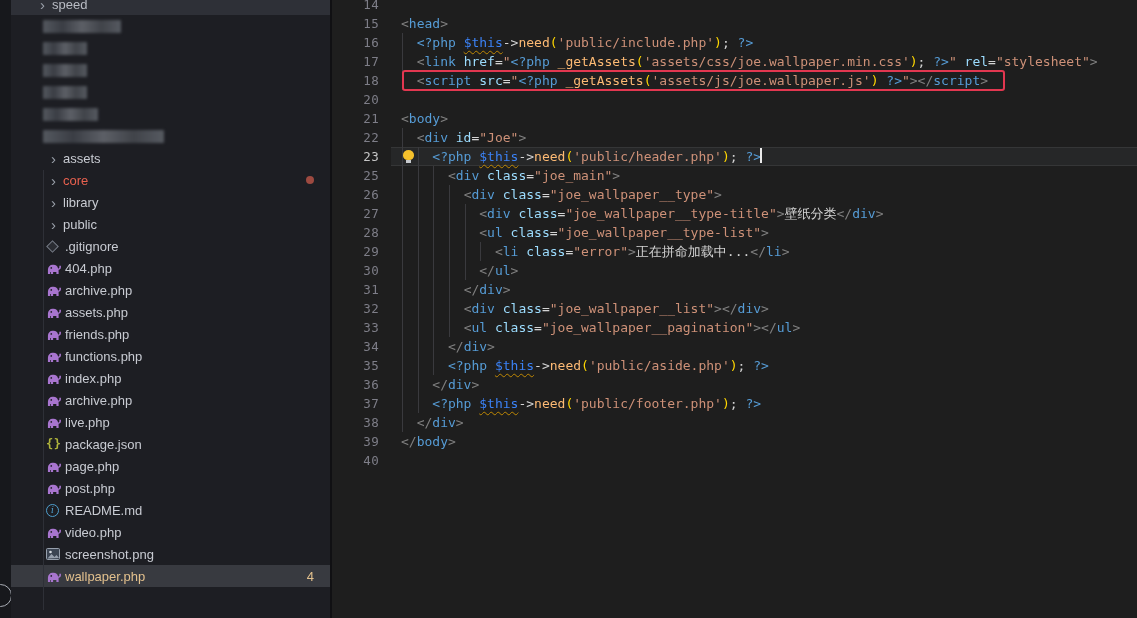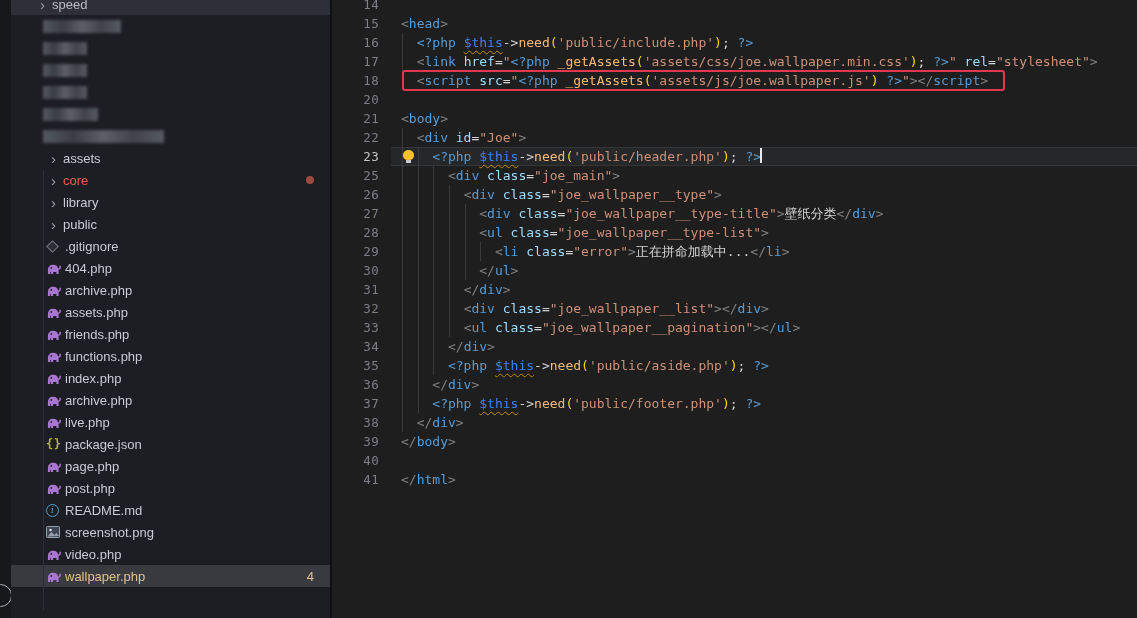--- a/index.html
+++ b/index.html
@@ -226,36 +226,36 @@
           <span class="lbl ">post.php</span>
         </div>
         <div class="row l1">
           <span class="icbox">
             <span class="ic-info">i</span>
           </span>
           <span class="lbl ">README.md</span>
         </div>
         <div class="row l1">
           <span class="icbox">
+            <svg width="15" height="13" viewBox="0 0 16 14">
+              <path fill="#a875cf" d="M2 13 V8 a5 5 0 0 1 5-5 h1 a5 5 0 0 1 4.9 4 c.9 0 1.4-.5 1.4-1.4 V4 H16 v1.6 c0 1.5-1 2.6-2.5 2.7 V13 h-2.4 v-2.3 H7.6 V13 H5.2 v-2.3 H4.4 V13 Z"></path>
+              <circle cx="5.6" cy="6.4" r=".9" fill="#1d1e23"></circle>
+            </svg>
+          </span>
+          <span class="lbl ">video.php</span>
+        </div>
+        <div class="row l1">
+          <span class="icbox">
             <svg width="14" height="12" viewBox="0 0 14 12">
               <rect x="0.5" y="0.5" width="13" height="11" rx="1" fill="#3c4553" stroke="#97a0ad"></rect>
               <circle cx="4.5" cy="4" r="1.3" fill="#d8dce2"></circle>
               <path d="M1.5 10.5 5.5 6l3 3 2-2 2.5 3z" fill="#97a0ad"></path>
             </svg>
           </span>
           <span class="lbl ">screenshot.png</span>
-        </div>
-        <div class="row l1">
-          <span class="icbox">
-            <svg width="15" height="13" viewBox="0 0 16 14">
-              <path fill="#a875cf" d="M2 13 V8 a5 5 0 0 1 5-5 h1 a5 5 0 0 1 4.9 4 c.9 0 1.4-.5 1.4-1.4 V4 H16 v1.6 c0 1.5-1 2.6-2.5 2.7 V13 h-2.4 v-2.3 H7.6 V13 H5.2 v-2.3 H4.4 V13 Z"></path>
-              <circle cx="5.6" cy="6.4" r=".9" fill="#1d1e23"></circle>
-            </svg>
-          </span>
-          <span class="lbl ">video.php</span>
         </div>
         <div class="row l1 sel">
           <span class="icbox">
             <svg width="15" height="13" viewBox="0 0 16 14">
               <path fill="#a875cf" d="M2 13 V8 a5 5 0 0 1 5-5 h1 a5 5 0 0 1 4.9 4 c.9 0 1.4-.5 1.4-1.4 V4 H16 v1.6 c0 1.5-1 2.6-2.5 2.7 V13 h-2.4 v-2.3 H7.6 V13 H5.2 v-2.3 H4.4 V13 Z"></path>
               <circle cx="5.6" cy="6.4" r=".9" fill="#1d1e23"></circle>
             </svg>
           </span>
           <span class="lbl gold">wallpaper.php</span>
           <span class="trail">
@@ -286,17 +286,16 @@
         <div class="cl"><span class="g" style="left:69px"></span><span class="g" style="left:84.654px"></span><span class="g" style="left:100.30799999999999px"></span><span class="g" style="left:115.962px"></span><span class="num">31</span><span class="codetxt"><span class="w">        </span><span class="p">&lt;/</span><span class="t">div</span><span class="p">&gt;</span></span></div>
         <div class="cl"><span class="g" style="left:69px"></span><span class="g" style="left:84.654px"></span><span class="g" style="left:100.30799999999999px"></span><span class="g" style="left:115.962px"></span><span class="num">32</span><span class="codetxt"><span class="w">        </span><span class="p">&lt;</span><span class="t">div</span><span class="w"> </span><span class="a">class</span><span class="o">=</span><span class="s">"joe_wallpaper__list"</span><span class="p">&gt;&lt;/</span><span class="t">div</span><span class="p">&gt;</span></span></div>
         <div class="cl"><span class="g" style="left:69px"></span><span class="g" style="left:84.654px"></span><span class="g" style="left:100.30799999999999px"></span><span class="g" style="left:115.962px"></span><span class="num">33</span><span class="codetxt"><span class="w">        </span><span class="p">&lt;</span><span class="t">ul</span><span class="w"> </span><span class="a">class</span><span class="o">=</span><span class="s">"joe_wallpaper__pagination"</span><span class="p">&gt;&lt;/</span><span class="t">ul</span><span class="p">&gt;</span></span></div>
         <div class="cl"><span class="g" style="left:69px"></span><span class="g" style="left:84.654px"></span><span class="g" style="left:100.30799999999999px"></span><span class="num">34</span><span class="codetxt"><span class="w">      </span><span class="p">&lt;/</span><span class="t">div</span><span class="p">&gt;</span></span></div>
         <div class="cl"><span class="g" style="left:69px"></span><span class="g" style="left:84.654px"></span><span class="g" style="left:100.30799999999999px"></span><span class="num">35</span><span class="codetxt"><span class="w">      </span><span class="k">&lt;?php </span><span class="v sq">$this</span><span class="o">-&gt;</span><span class="f">need</span><span class="b">(</span><span class="s">'public/aside.php'</span><span class="b">)</span><span class="o">; </span><span class="k">?&gt;</span></span></div>
         <div class="cl"><span class="g" style="left:69px"></span><span class="g" style="left:84.654px"></span><span class="num">36</span><span class="codetxt"><span class="w">    </span><span class="p">&lt;/</span><span class="t">div</span><span class="p">&gt;</span></span></div>
         <div class="cl"><span class="g" style="left:69px"></span><span class="g" style="left:84.654px"></span><span class="num">37</span><span class="codetxt"><span class="w">    </span><span class="k">&lt;?php </span><span class="v sq">$this</span><span class="o">-&gt;</span><span class="f">need</span><span class="b">(</span><span class="s">'public/footer.php'</span><span class="b">)</span><span class="o">; </span><span class="k">?&gt;</span></span></div>
         <div class="cl"><span class="g" style="left:69px"></span><span class="num">38</span><span class="codetxt"><span class="w">  </span><span class="p">&lt;/</span><span class="t">div</span><span class="p">&gt;</span></span></div>
         <div class="cl"><span class="num">39</span><span class="codetxt"><span class="p">&lt;/</span><span class="t">body</span><span class="p">&gt;</span></span></div>
         <div class="cl"><span class="num">40</span><span class="codetxt"></span></div>
-        <div class="cl"><span class="num">41</span><span class="codetxt"><span class="p">&lt;/</span><span class="t">html</span><span class="p">&gt;</span></span></div>
       </div>
   </div>
 
 </div>
 
 </body></html>

